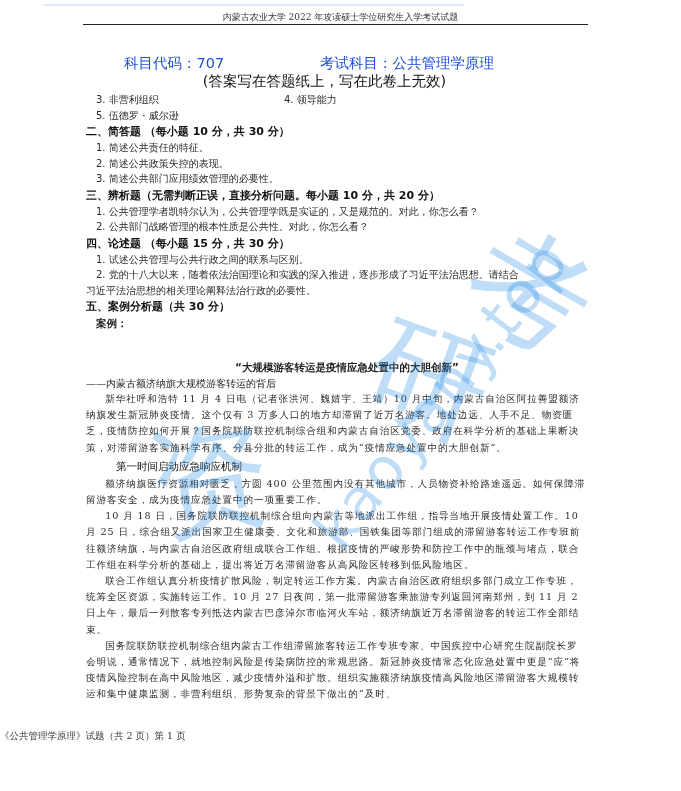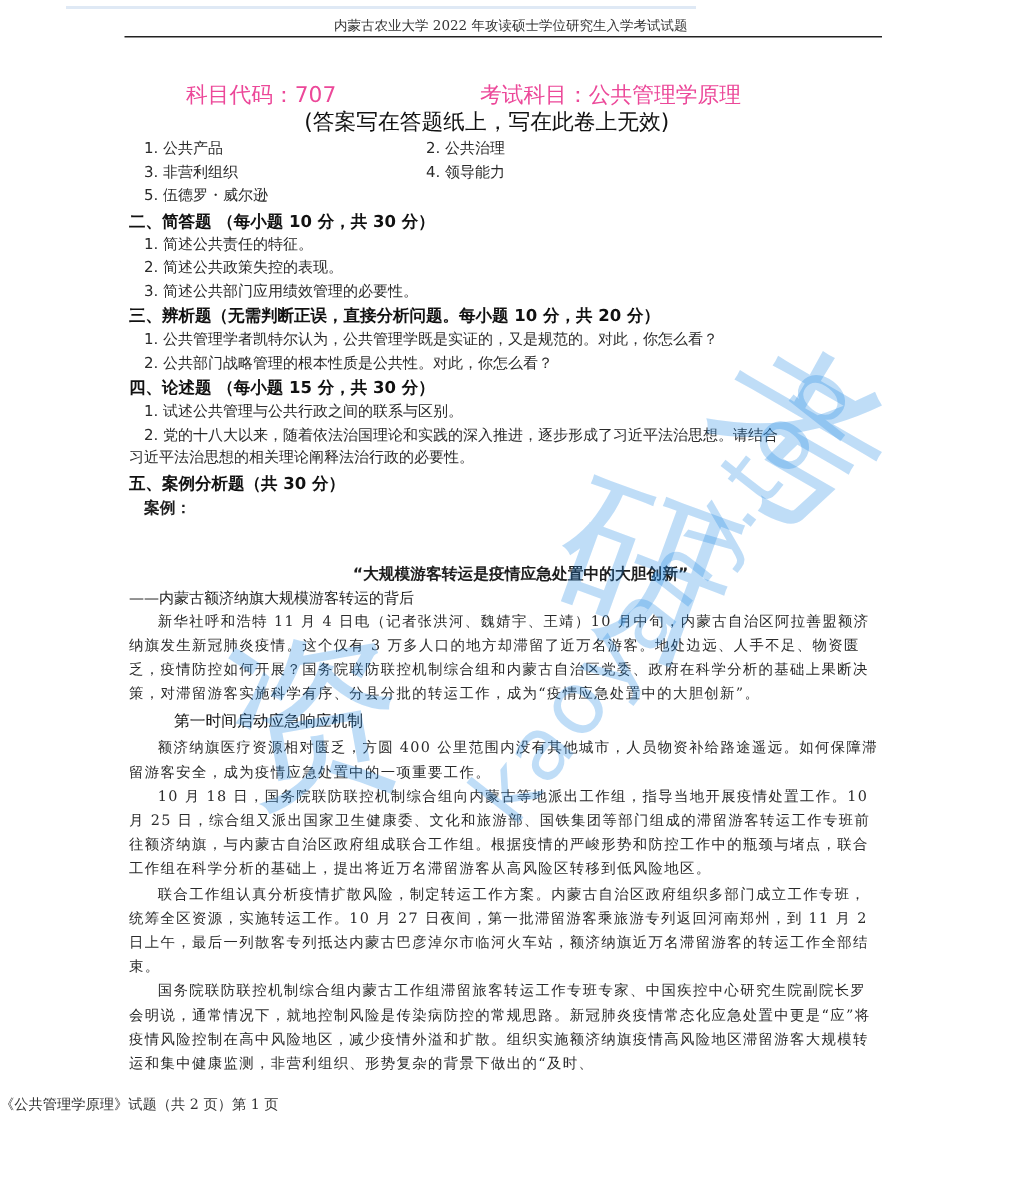--- a/index.html
+++ b/index.html
@@ -1,20 +1,20 @@
 <!DOCTYPE html>
 <html><head>
 <meta charset="utf-8">
 <style>
   html, body { margin: 0; padding: 0; background: #ffffff; }
   body { width: 681px; height: 791px; position: relative; overflow: hidden; font-family: "DejaVu Sans", sans-serif; color: #1e1e1e; }
   .scan-edge { position: absolute; left: 44px; top: 4px; width: 420px; height: 2px; background: #dfe9f5; }
   .header-title { position: absolute; left: 0; width: 681px; top: 11px; text-align: center; font-size: 9px; font-family: "DejaVu Serif", serif; color: #333; }
   .header-rule { position: absolute; left: 83px; top: 24px; width: 505px; height: 1px; background: #222; }
-  .subject-line { position: absolute; top: 54px; font-size: 14.5px; color: #ec4899; }
+  .subject-line { position: absolute; top: 54px; font-size: 14.5px; color: #1d4ed8; }
   .subject-code { left: 124px; }
   .subject-name { left: 320px; }
   .notice { position: absolute; top: 72px; left: 0; width: 681px; text-align: center; font-size: 14.5px; color: #111; padding-left: 0; }
   .notice span { position: relative; left: -16px; }
   .content { position: absolute; left: 86px; top: 92px; width: 500px; }
   .sec { font-weight: bold; font-size: 11px; line-height: 17px; color: #111; }
   .item { font-size: 10px; line-height: 15.5px; padding-left: 10px; color: #2a2a2a; }
   .grid2 { display: flex; }
   .grid2 .item { width: 178px; }
   .para { font-size: 9.6px; line-height: 16.2px; color: #2a2a2a; letter-spacing: 0.9px; text-indent: 2em; font-family: "DejaVu Serif", serif; }
@@ -36,24 +36,20 @@
 
 <div class="scan-edge"></div>
 <div class="header-title">内蒙古农业大学 2022 年攻读硕士学位研究生入学考试试题</div>
 <div class="header-rule"></div>
 
 <div class="subject-line subject-code">科目代码：707</div>
 <div class="subject-line subject-name">考试科目：公共管理学原理</div>
 <div class="notice"><span>(答案写在答题纸上，写在此卷上无效)</span></div>
 
 <div class="content">
-  <div class="grid2">
-    <div class="item">1. 公共产品</div>
-    <div class="item">2. 公共治理</div>
-  </div>
   <div class="grid2">
     <div class="item">3. 非营利组织</div>
     <div class="item">4. 领导能力</div>
   </div>
   <div class="item">5. 伍德罗・威尔逊</div>
 
   <div class="sec">二、简答题 （每小题 10 分，共 30 分）</div>
   <div class="item">1. 简述公共责任的特征。</div>
   <div class="item">2. 简述公共政策失控的表现。</div>
   <div class="item">3. 简述公共部门应用绩效管理的必要性。</div>

